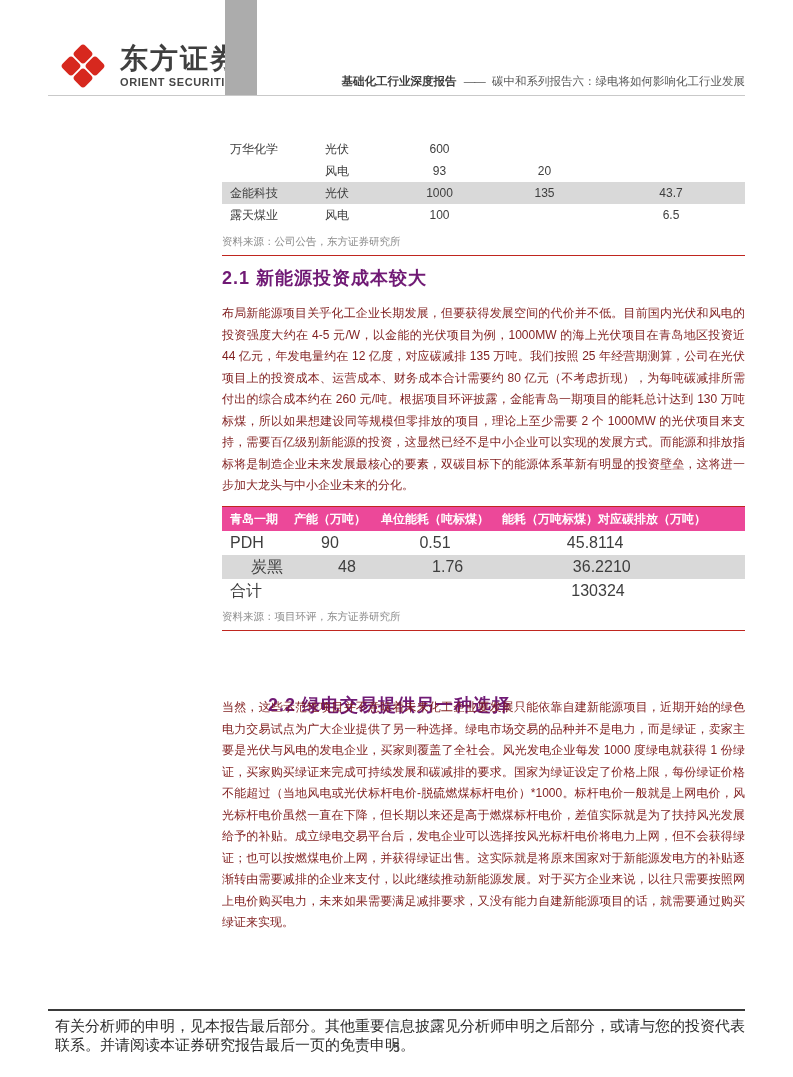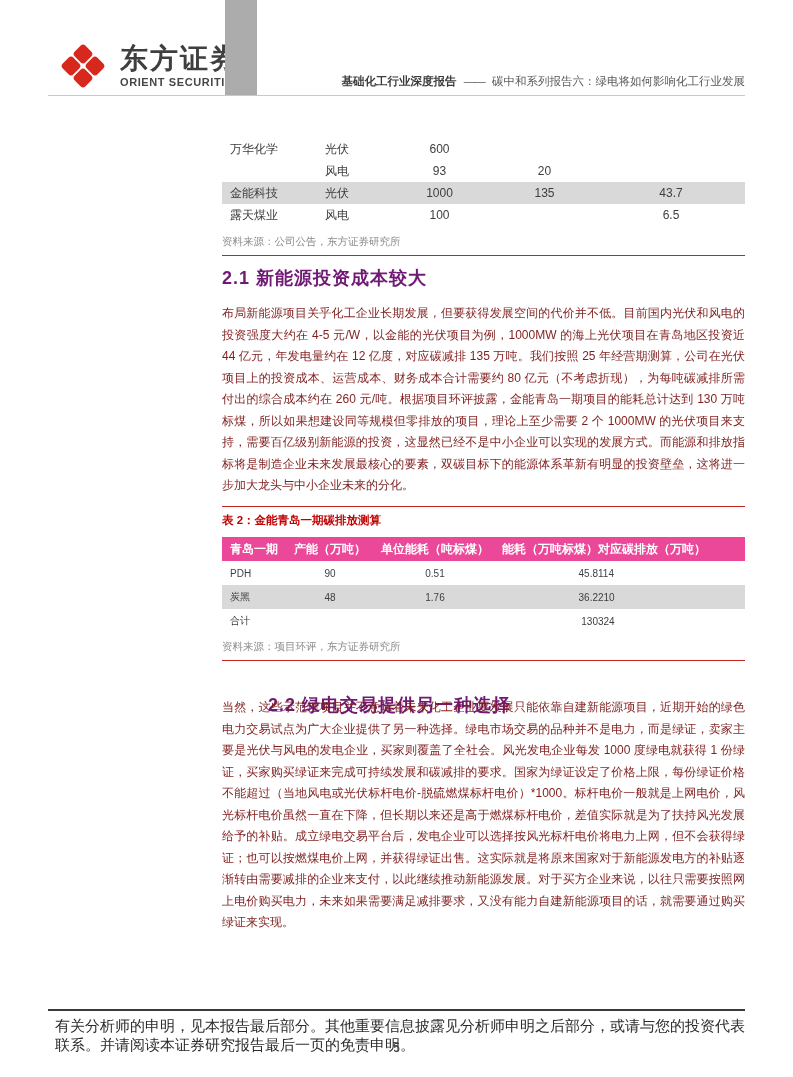--- a/index.html
+++ b/index.html
@@ -36,22 +36,22 @@
   .t1-c4{width:105px;text-align:center;}
   .t1-c5{width:148px;text-align:center;}
   .source{margin-top:9px;font-size:10.5px;color:#8c8c8c;}
   .redline{height:1px;background:#c0261f;margin-top:6px;}
   
   .sec-heading{font-size:18px;font-weight:bold;color:#701a75;letter-spacing:1px;}
   .para{font-size:12px;line-height:21.5px;text-align:justify;color:#7f1d1d;}
   
   .t2-caption{font-size:11.5px;font-weight:bold;color:#c00000;margin:6px 0 9px 0;}
   .t2-head{display:flex;align-items:center;height:24px;background:#ec4899;color:#ffffff;font-weight:bold;font-size:12px;}
-  .t2-row{display:flex;align-items:center;height:24px;font-size:10px;color:#3e3e3e;}
-  .t2-row.hl{background:#d9d9d9;}
+  .t2-row{display:flex;align-items:center;height:24px;font-size:16px;color:#3e3e3e;}
+  .t2-row.hl{background:#d9d9d9;padding-left:21px;}
   .t2-c1{width:70px;padding-left:8px;box-sizing:border-box;text-align:left;}
   .t2-c2{width:76px;text-align:center;}
   .t2-c3{width:134px;text-align:center;}
   .t2-c4{width:96px;text-align:right;}
   .t2-c5{width:147px;text-align:left;}
   
   .footer-line{position:absolute;left:48px;right:48px;top:1009px;height:2px;background:#3a3a3a;}
   .footer-text{position:absolute;left:55px;right:48px;top:1017px;font-size:15px;font-weight:normal;color:#2b2b2b;}
   .page-num{position:absolute;left:0;right:0;top:1041px;text-align:center;font-size:12px;color:#444444;}
 </style>
@@ -113,21 +113,20 @@
     </div>
     <div class="source">资料来源：公司公告，东方证券研究所</div>
     <div class="redline"></div>
   </div>
 
   <div class="content-block sec-heading" style="top:266px;">2.1 新能源投资成本较大</div>
   <div class="content-block para" style="top:303px;">布局新能源项目关乎化工企业长期发展，但要获得发展空间的代价并不低。目前国内光伏和风电的投资强度大约在 4-5 元/W，以金能的光伏项目为例，1000MW 的海上光伏项目在青岛地区投资近 44 亿元，年发电量约在 12 亿度，对应碳减排 135 万吨。我们按照 25 年经营期测算，公司在光伏项目上的投资成本、运营成本、财务成本合计需要约 80 亿元（不考虑折现），为每吨碳减排所需付出的综合成本约在 260 元/吨。根据项目环评披露，金能青岛一期项目的能耗总计达到 130 万吨标煤，所以如果想建设同等规模但零排放的项目，理论上至少需要 2 个 1000MW 的光伏项目来支持，需要百亿级别新能源的投资，这显然已经不是中小企业可以实现的发展方式。而能源和排放指标将是制造企业未来发展最核心的要素，双碳目标下的能源体系革新有明显的投资壁垒，这将进一步加大龙头与中小企业未来的分化。</div>
 
   <div class="content-block" style="top:506px;">
     <div class="redline" style="margin-top:0;"></div>
-    <div class="t2-caption">表 2：金能青岛一期碳排放测算</div>
     <div class="t2-head">
       <div class="t2-c1">青岛一期</div>
       <div class="t2-c2">产能（万吨）</div>
       <div class="t2-c3">单位能耗（吨标煤）</div>
       <div class="t2-c4">能耗（万吨标煤）</div>
       <div class="t2-c5">对应碳排放（万吨）</div>
     </div>
     <div class="t2-row">
       <div class="t2-c1">PDH</div>
       <div class="t2-c2">90</div>

